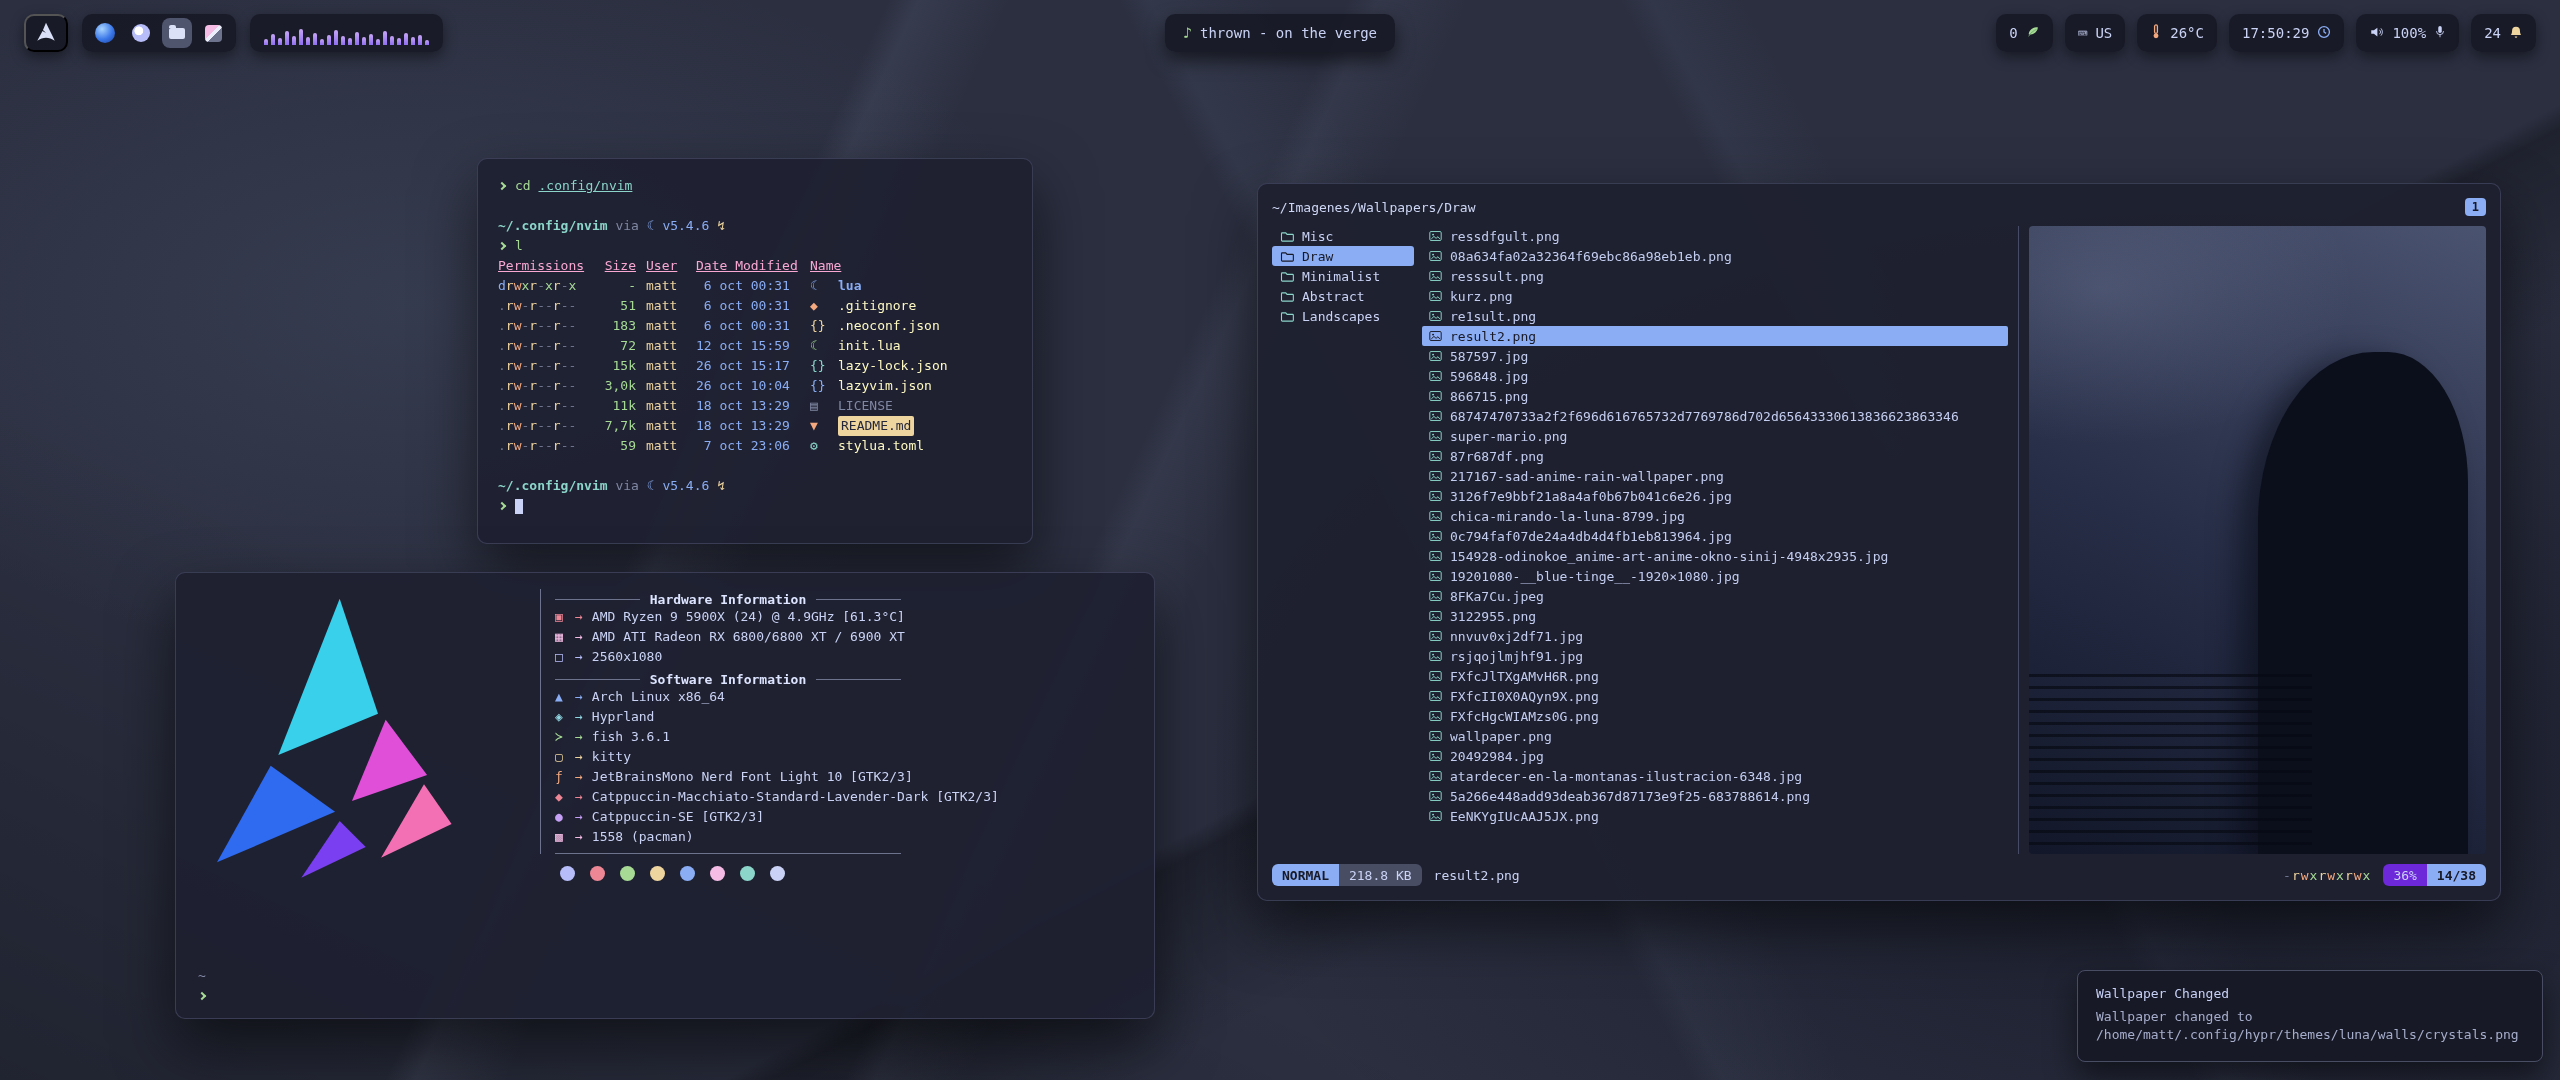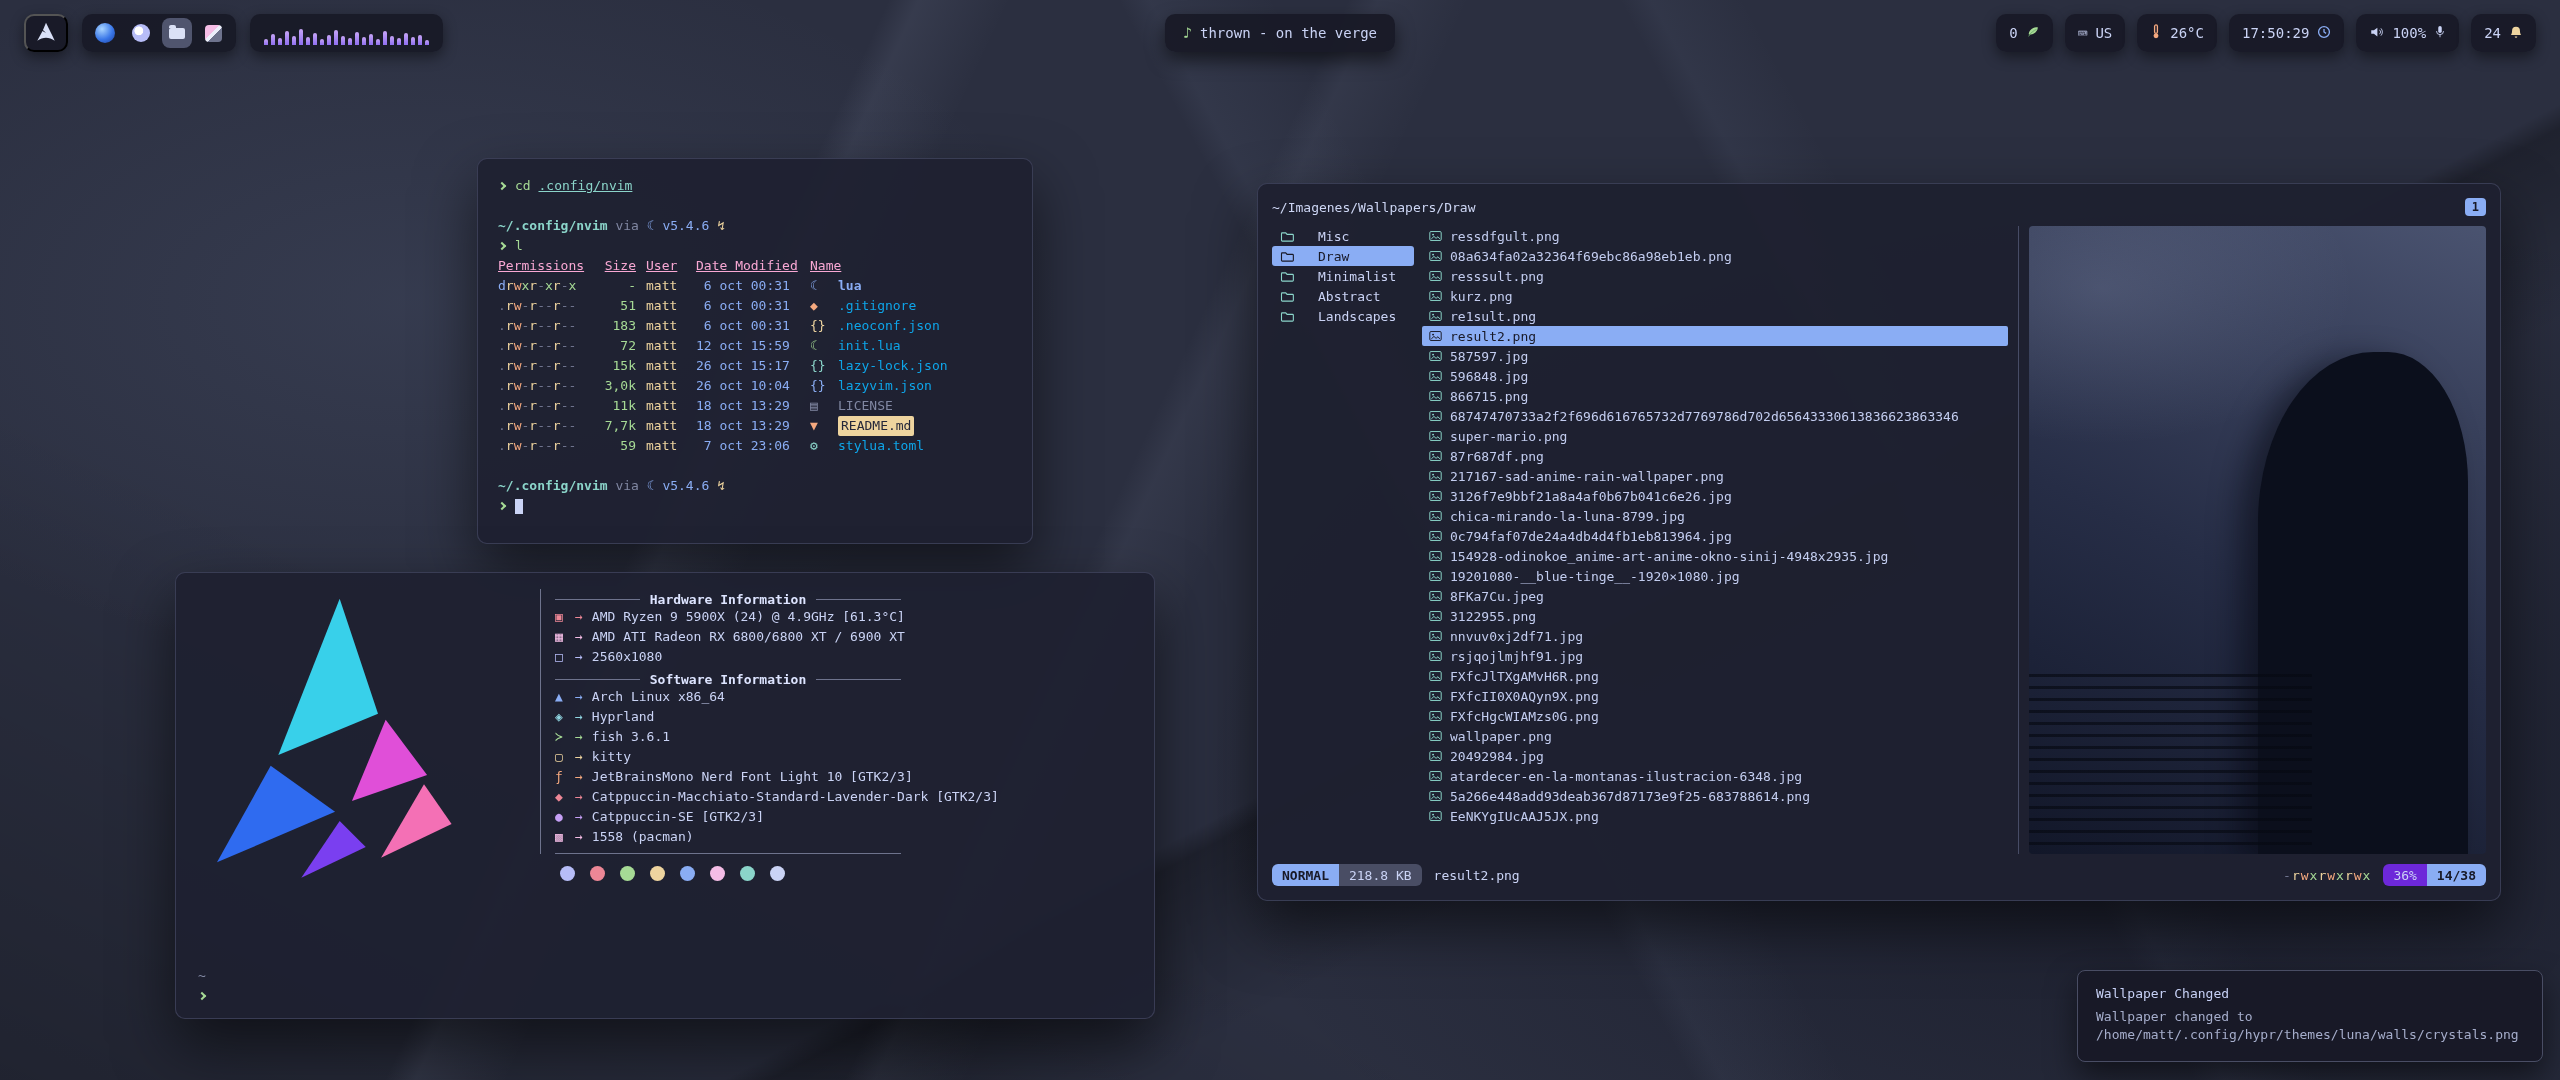--- a/index.html
+++ b/index.html
@@ -42,21 +42,21 @@
 
   
   .window{position:absolute;background:rgba(30,32,48,0.93);border:1px solid rgba(90,96,128,0.45);
     border-radius:10px;box-shadow:0 26px 60px rgba(0,0,0,0.55)}
 
   
   .term{left:477px;top:158px;width:556px;height:386px;padding:17px 20px;font-size:13px;line-height:20px}
   .tline{height:20px;white-space:pre}
   .chev{display:inline-block;width:6px;height:6px;border-top:2px solid #a6da95;border-right:2px solid #a6da95;
     transform:rotate(45deg);margin:0 10px 1px 1px}
-  .c-green{color:#a6da95}.c-yellow{color:#eed49f}.c-blue{color:#8aadf4}.c-cyan{color:#8bd5ca}.c-dim{color:#8087a2}.c-text{color:#0ea5e9}
+  .c-green{color:#a6da95}.c-yellow{color:#eed49f}.c-blue{color:#8aadf4}.c-cyan{color:#8bd5ca}.c-dim{color:#8087a2}.c-text{color:#fef9c3}
   .b{font-weight:bold}.u{text-decoration:underline}
   .ls-head,.ls-row{display:flex;gap:10px;height:20px;align-items:center}
   .ls-head span{text-decoration:underline;color:#f9a8d4;white-space:pre}
   .ls-row span{white-space:pre}
   .cw-perms{width:88px}.cw-size{width:40px;text-align:right}.cw-user{width:40px}.cw-date{width:104px}
   .lsicon{display:inline-block;width:18px}
   .hl{background:#eed49f;color:#24273a;padding:0 3px;border-radius:2px}
   .cursor{display:inline-block;width:8px;height:15px;background:#cad3f5;vertical-align:middle}
 
   
@@ -78,21 +78,21 @@
 
   
   .fm{left:1257px;top:183px;width:1244px;height:718px;padding:12px 14px;display:flex;flex-direction:column;
     font-size:13px;background:rgba(30,32,48,0.96)}
   .fm-head{display:flex;align-items:center;justify-content:space-between;height:22px}
   .fm-path{font-weight:normal;color:#cdd6f4}
   .fm-tab{background:#8aadf4;color:#181926;font-weight:bold;border-radius:4px;padding:0 7px;height:18px;
     display:inline-flex;align-items:center;font-size:12px;cursor:pointer}
   .fm-body{flex:1;display:flex;margin-top:8px;overflow:hidden}
   .fm-side{width:142px;overflow:hidden}
-  .fm-folder{display:flex;align-items:center;gap:24px;height:20px;padding:0 8px;border-radius:3px;cursor:pointer;color:#cad3f5}
+  .fm-folder{display:flex;align-items:center;gap:8px;height:20px;padding:0 8px;border-radius:3px;cursor:pointer;color:#cad3f5}
   .fm-folder .fic{color:#8bd5ca;display:inline-flex}
   .fm-folder.sel{background:#8aadf4;color:#181926}
   .fm-folder.sel .fic{color:#181926}
   .fm-list{flex:1;margin-left:8px;overflow:hidden}
   .fm-file{display:flex;align-items:center;gap:8px;height:20px;padding:0 7px;border-radius:2px;cursor:pointer;color:#c3cdf0}
   .fm-file .fic{color:#8bd5ca;display:inline-flex;flex:none}
   .fm-file .fname{white-space:nowrap;overflow:hidden}
   .fm-file.sel{background:#8aadf4;color:#181926}
   .fm-file.sel .fic{color:#181926}
   .fm-preview{width:468px;margin-left:10px;border-left:1px solid #474c66;padding-left:10px}

